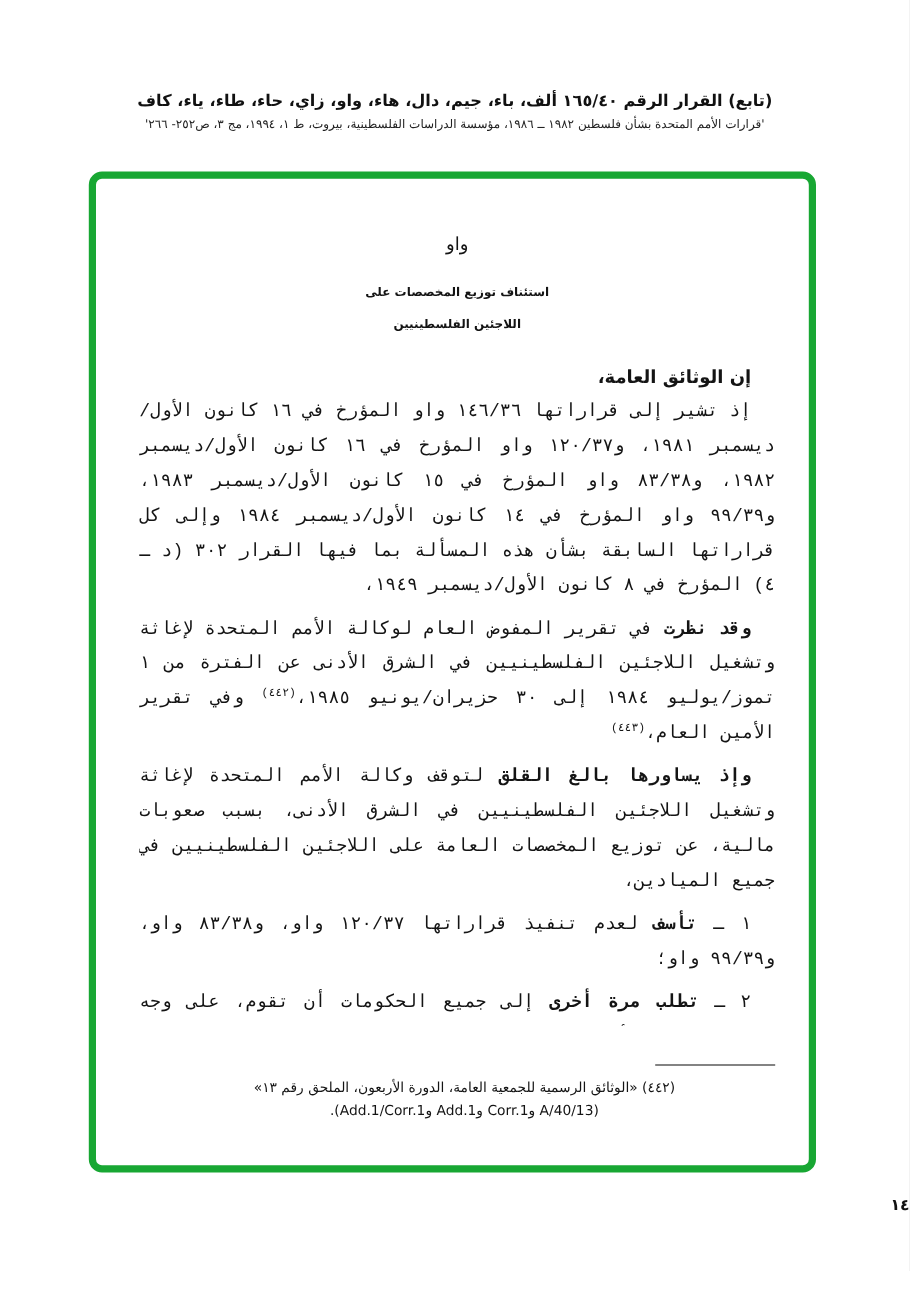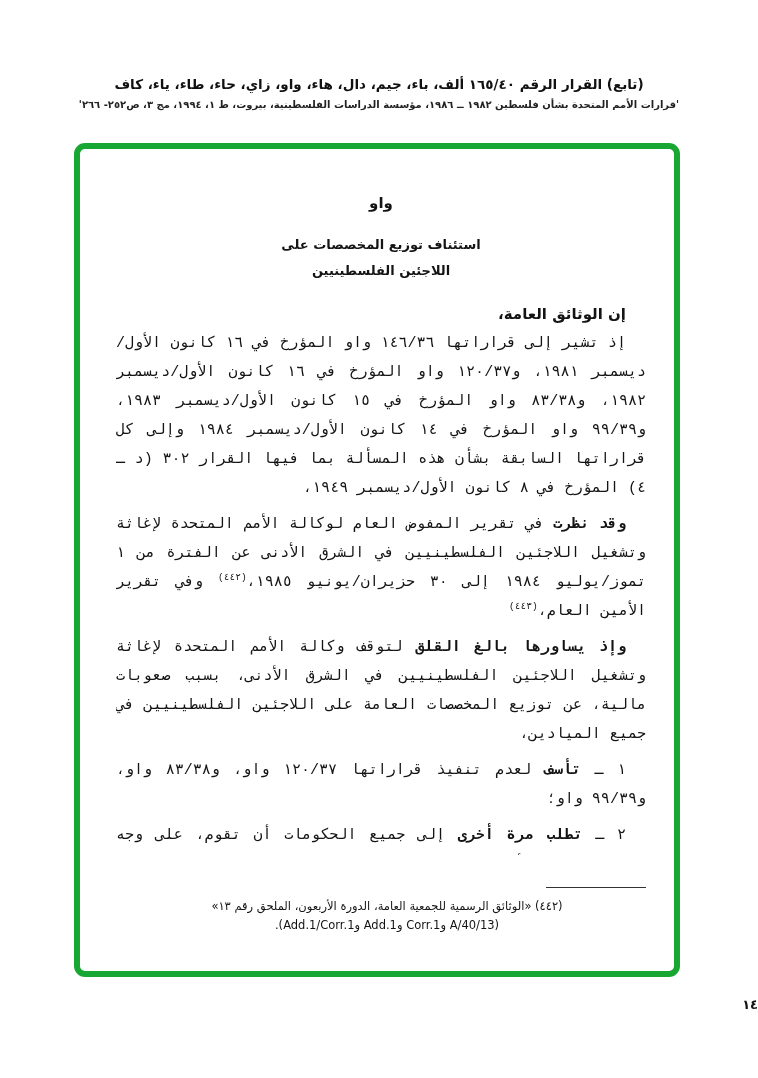--- a/index.html
+++ b/index.html
@@ -15,42 +15,42 @@
   .header{
     position:absolute;top:76px;left:0;right:0;
     text-align:center;
     direction:rtl;
     color:#111;
   }
   .header-line1{
     font-size:13.5px;font-weight:bold;letter-spacing:0.2px;
   }
   .header-line2{
-    font-size:10px;font-weight:bold;margin-top:7px;color:#222;
+    font-size:10px;font-weight:normal;margin-top:7px;color:#222;
   }
   
   .green-box{
     position:absolute;left:74px;top:143px;
     width:594px;height:822px;
     border:6px solid #18a733;
     border-radius:11px;
     background:#ffffff;
   }
   .box-content{
     position:absolute;top:34px;right:28px;left:36px;
     height:672px;overflow:hidden;
     direction:rtl;
     text-align:justify;
     font-size:15px;line-height:29px;color:#141414;
   }
   .section-letter{
-    text-align:center;font-weight:bold;font-size:15px;margin:6px 0 14px 0;
+    text-align:center;font-weight:normal;font-size:15px;margin:6px 0 14px 0;
   }
   .doc-title{
-    text-align:center;font-weight:bold;font-size:13px;line-height:26px;margin-bottom:16px;
+    text-align:center;font-weight:bold;font-size:10px;line-height:26px;margin-bottom:16px;
   }
   .opening{font-weight:bold;text-indent:20px;margin:0;}
   .para{margin:0;text-indent:20px;font-family:Liberation Mono, monospace;}
   .para-gap{margin-top:7px;}
   .lead-bold{font-weight:bold;}
   .fn-ref{font-size:9.5px;vertical-align:super;line-height:0;}
   
   .footnotes{
     position:absolute;top:738px;right:28px;left:48px;
     direction:rtl;text-align:center;

